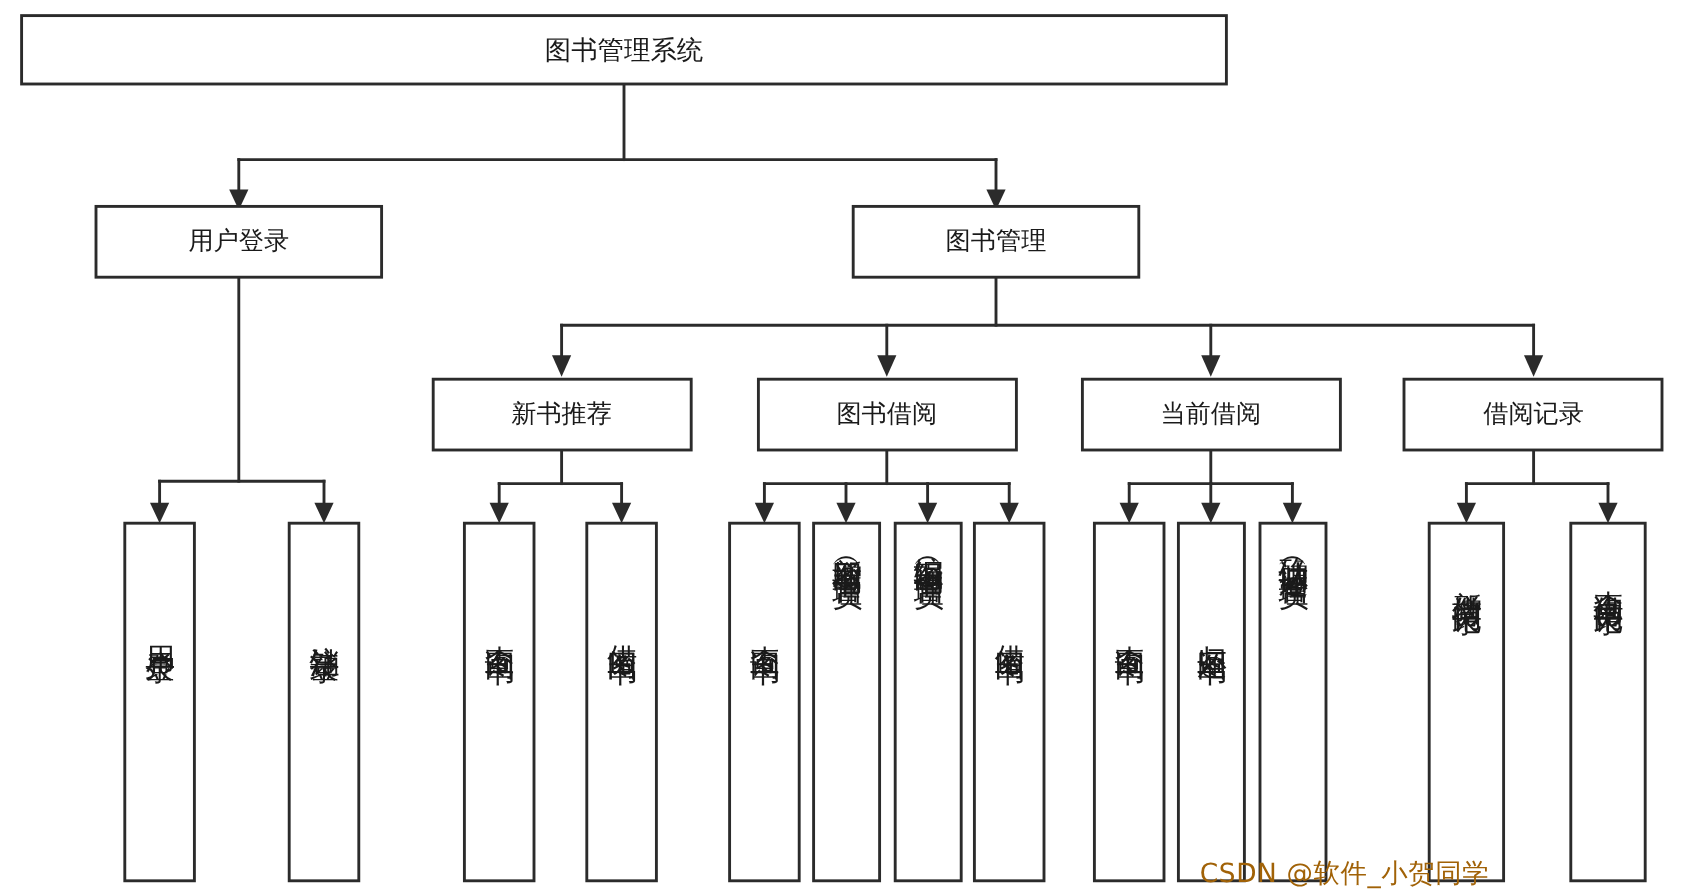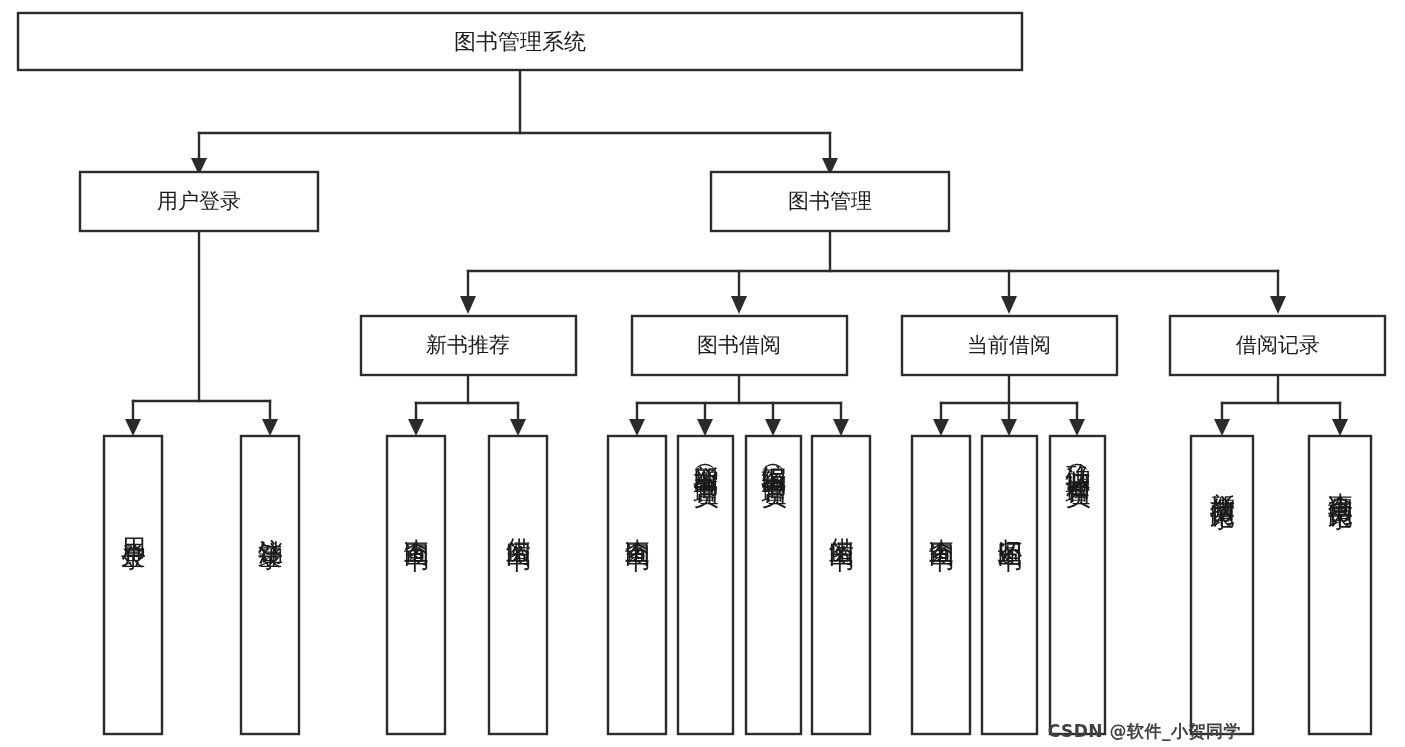--- a/index.html
+++ b/index.html
@@ -71,25 +71,24 @@
     line-height: 1.04;
     letter-spacing: 3px;
     color: #1a1a1a;
     white-space: nowrap;
   }
   .watermark {
     position: absolute;
     right: 8px;
     bottom: 4px;
     font-family: "DejaVu Sans", "Liberation Sans", sans-serif;
-    font-size: 17px;
-    color: #404040;
+    font-size: 22px;
+    color: #a16207;
     letter-spacing: 0.5px;
     white-space: nowrap;
-    font-weight: bold;
   }
 </style>
 </head>
 <body>
 
 <div id="diagram-root">
 
   <svg id="tree-svg" viewBox="0 0 1405 747">
 
     <defs>

